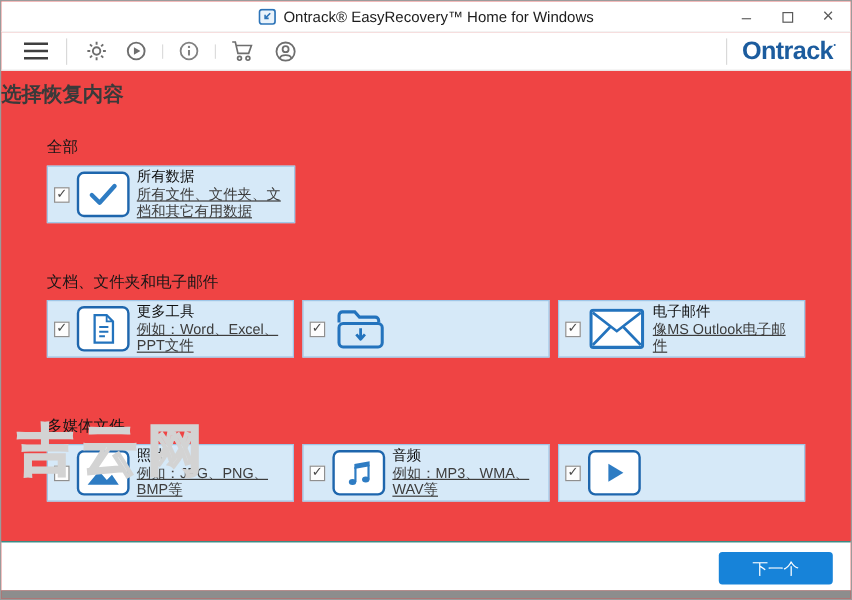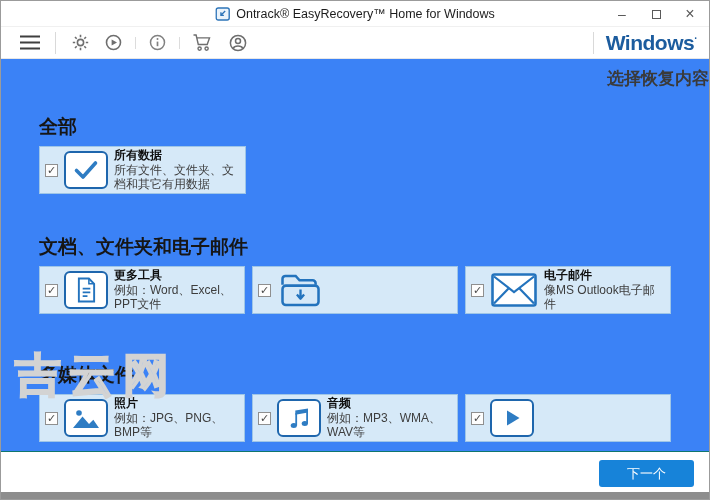--- a/index.html
+++ b/index.html
@@ -1,18 +1,18 @@
 <!DOCTYPE html>
 <html><head>
 <meta charset="utf-8">
 <style>
   * { margin:0; padding:0; box-sizing:border-box; }
   html,body { width:710px; height:500px; overflow:hidden; background:#fff;
               font-family:"Liberation Sans","DejaVu Sans",sans-serif; }
-  .window { position:relative; width:710px; height:500px; background:#3b82f6;
+  .window { position:relative; width:710px; height:500px; background:#ef4444;
             border:1px solid #9b9b9b; overflow:hidden; }
 
   
   .titlebar { position:relative; height:26px; background:#fff; border-bottom:1px solid #f0f0f0; }
   .title-wrap { position:absolute; left:50%; top:0; transform:translateX(-50%);
                 height:26px; display:flex; align-items:center; gap:6px; white-space:nowrap; }
   .title-text { font-size:12.5px; color:#1c1c1c; }
   .win-controls { position:absolute; right:2px; top:0; height:26px; display:flex; }
   .win-btn { width:34px; height:26px; display:flex; align-items:center; justify-content:center;
              color:#5a5a5a; font-size:14px; cursor:default; }
@@ -25,36 +25,36 @@
   .tb-icon { display:flex; align-items:center; justify-content:center; margin:0 7px; }
   .sep-tall { width:1px; height:22px; background:#d9d9d9; margin:0 8px; }
   .sep-short { width:1px; height:12px; background:#dcdcdc; margin:0 5px; }
   .tb-right { margin-left:auto; display:flex; align-items:center; }
   .more-tools { display:flex; align-items:center; gap:6px; font-size:12.5px; color:#2b2b2b; padding:4px 6px; }
   .dd-arrow { color:#2f7ac2; font-size:8px; }
   .brand { font-size:21px; font-weight:700; color:#1c5c9e; letter-spacing:-0.5px; padding-left:4px; }
   .brand-mark { font-size:10px; vertical-align:super; color:#1c5c9e; }
 
   
-  .heading { margin-top:8px; text-align:right; font-size:17px; font-weight:700; color:#3a3a3a; }
+  .heading { margin-top:8px; text-align:left; font-size:17px; font-weight:700; color:#3a3a3a; }
   .sections { padding:0 38px; }
-  .section-label { font-size:19px; font-weight:700; color:#161616; }
+  .section-label { font-size:13px; font-weight:400; color:#161616; }
   .sec-1 { margin-top:24px; } .sec-2 { margin-top:40px; } .sec-3 { margin-top:48px; }
   .cards-row { display:flex; gap:7px; margin-top:6px; }
   .card { width:207px; height:48px; background:#d6e9f8; border:1px solid #9fc6e7;
           display:flex; align-items:center; padding:0 5px; gap:6px; }
   .cb { width:13px; height:13px; background:#fdfdfd; border:1px solid #8f8f8f;
         display:flex; align-items:center; justify-content:center; flex-shrink:0; }
   .cb .chk { font-size:11px; line-height:1; color:#4a4a4a; }
   .tile { width:44px; height:38px; background:#fff; border:2px solid #1e66ad; border-radius:6px;
           display:flex; align-items:center; justify-content:center; flex-shrink:0; }
   .tile-plain { width:48px; height:40px; display:flex; align-items:center; justify-content:center; flex-shrink:0; }
   .card-txt { display:flex; flex-direction:column; line-height:1.23; min-width:0; }
-  .card-title { font-size:12px; font-weight:700; color:#101010; }
-  .card-desc { font-size:12px; color:#3d3d3d; }
+  .card-title { font-size:12px; font-weight:400; color:#101010; }
+  .card-desc { font-size:12px; color:#3d3d3d;text-decoration:underline; }
 
   
   .watermark { position:absolute; left:14px; top:344px; z-index:5; pointer-events:none;
                font-size:46px; font-weight:700; letter-spacing:8px;
                color:rgba(236,239,241,0.55); -webkit-text-stroke:2px #d3d3d3; }
 
   
   .footer { position:absolute; left:0; right:0; bottom:7px; height:41px;
             border-top:1px solid #0f766e; background:#fff; }
   .next-btn { position:absolute; right:15px; top:8px; width:95px; height:27px;
@@ -123,21 +123,21 @@
     </span>
     <span class="tb-icon">
       <svg width="20" height="20" viewBox="0 0 20 20" fill="none" stroke="#6e6e6e" stroke-width="1.5">
         <circle cx="10" cy="10" r="7.6"></circle>
         <circle cx="10" cy="8" r="2.5"></circle>
         <path d="M5.2 15.4 c1.2-3.2 8.4-3.2 9.6 0"></path>
       </svg>
     </span>
     <div class="tb-right">
       <span class="sep-tall"></span>
-      <span class="brand"><span>Windows</span><span class="brand-mark">·</span></span>
+      <span class="brand"><span>Ontrack</span><span class="brand-mark">·</span></span>
     </div>
   </div>
 
   <div class="heading">选择恢复内容</div>
 
   <div class="sections">
 
     <div class="sec-1">
       <div class="section-label">全部</div>
       <div class="cards-row">

